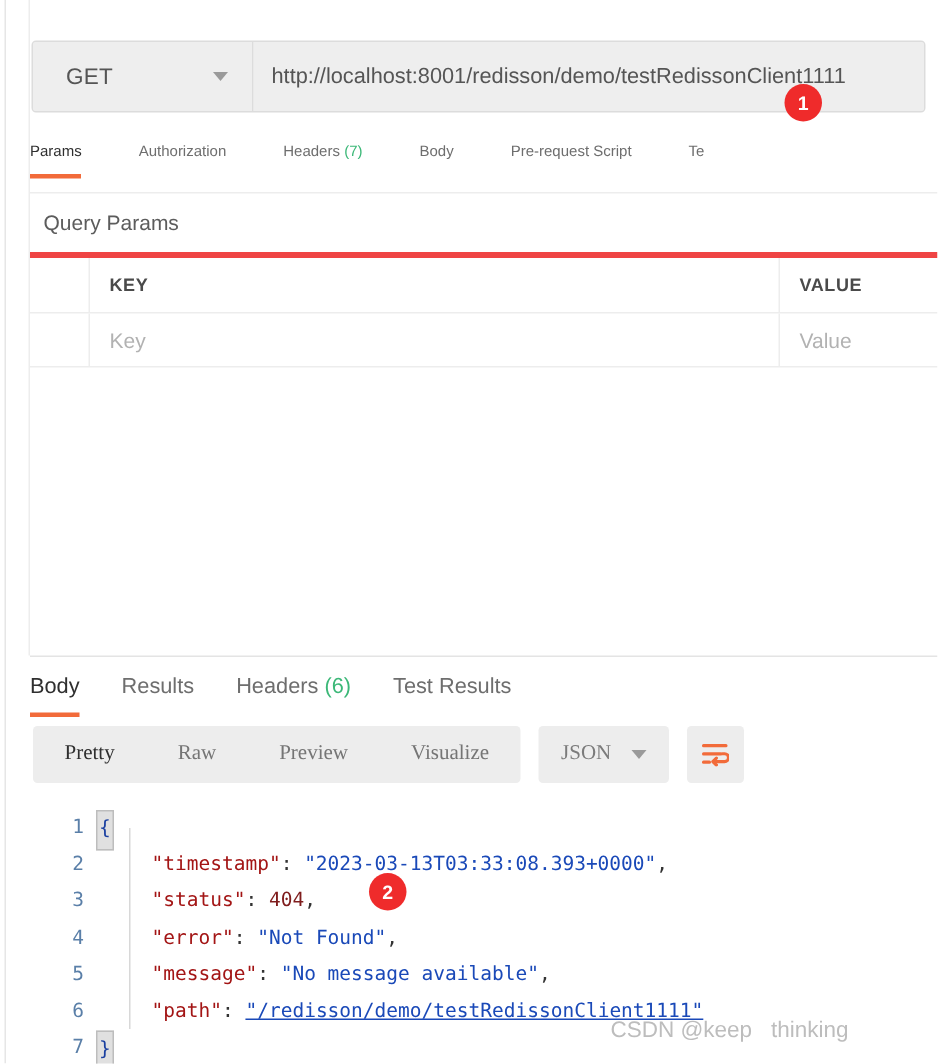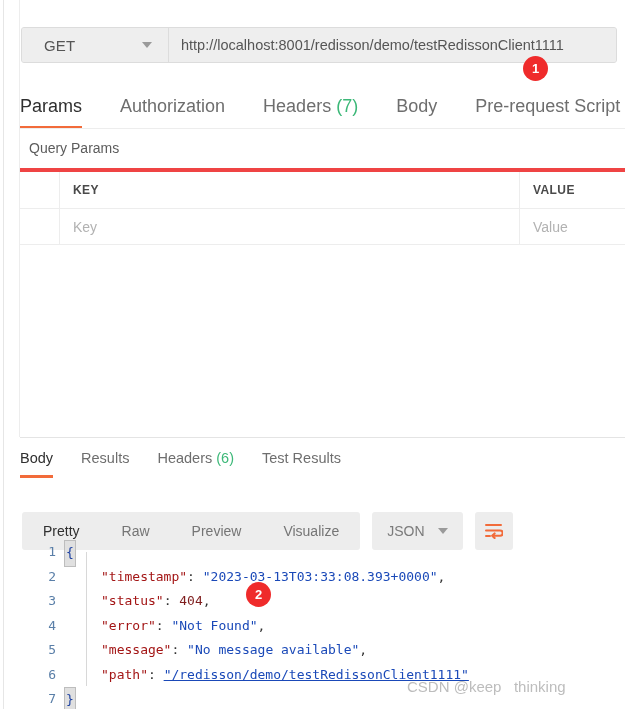--- a/index.html
+++ b/index.html
@@ -17,21 +17,21 @@
     background: #e6e6e6;
   }
   .left-rail-b {
     position: absolute; left: 19px; top: 0; width: 1px; height: 437px;
     background: #ededed;
   }
 
   
   .urlbar {
     position: absolute; left: 21px; top: 27px;
-    width: 596px; height: 36px;
+    width: 596px; height: 48px;
     display: flex;
     border: 1px solid #dcdcdc; border-radius: 3px;
     background: #eeeeee;
     overflow: hidden;
   }
   .method-box {
     width: 147px; height: 100%;
     display: flex; align-items: center; justify-content: space-between;
     padding: 0 16px 0 22px;
     border-right: 1px solid #dcdcdc;
@@ -56,21 +56,21 @@
 
   
   .req-tabs {
     position: absolute; left: 20px; top: 92px;
     width: 605px; height: 37px;
     display: flex; align-items: flex-start;
   }
   .tab {
     position: relative;
     padding: 4px 0 12px 0; margin-right: 38px;
-    font-size: 18px; color: #6e6e6e;
+    font-size: 10px; color: #6e6e6e;
     white-space: nowrap; cursor: pointer;
   }
   .tab.active { color: #2f2f2f; }
   .tab.active::after {
     content: ""; position: absolute; left: 0; right: 0; bottom: 0;
     height: 3px; background: #f26b3a;
   }
   .tab .cnt { color: #3cb878; }
   .tabs-underline {
     position: absolute; left: 20px; top: 128px; width: 605px; height: 1px;
@@ -109,22 +109,22 @@
 
   
   .res-tabs {
     position: absolute; left: 20px; top: 446px;
     display: flex; align-items: flex-start;
   }
   .res-tabs .tab { margin-right: 28px; font-size: 14.5px; }
 
   
   .view-toolbar {
-    position: absolute; left: 22px; top: 512px;
-    display: flex; align-items: flex-end;
+    position: absolute; left: 22px; top: 484px;
+    display: flex; align-items: flex-end; font-family: Liberation Serif, serif;
   }
   .seg {
     height: 38px; display: flex; align-items: center;
     background: #ededed; border-radius: 3px;
   }
   .seg-item {
     padding: 0 21px; font-size: 14px; color: #757575;
     line-height: 38px; cursor: pointer;
   }
   .seg-item.active { color: #2f2f2f; }

